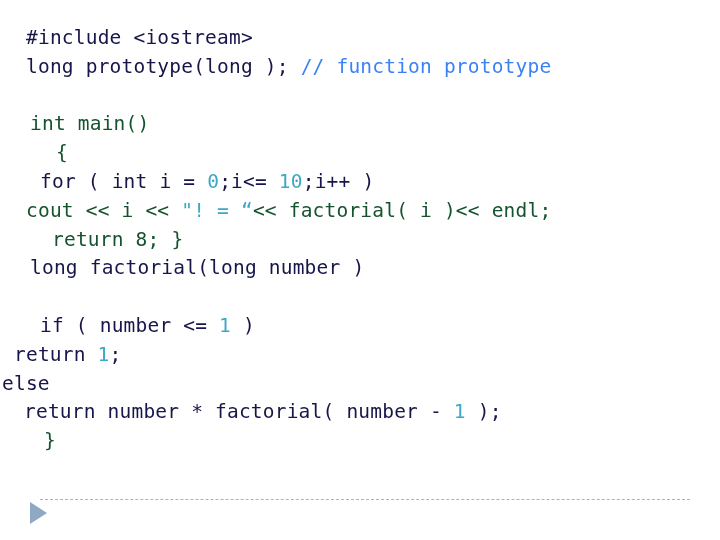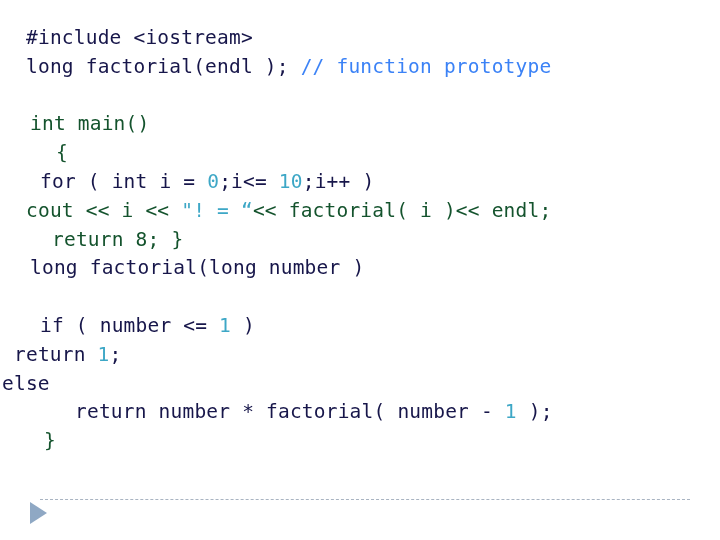--- a/index.html
+++ b/index.html
@@ -59,32 +59,32 @@
     border-left: 17px solid #8fa8c4;
   }
 </style>
 </head>
 <body>
 
 <div id="slide">
 
   <div class="code-block">
       <div class="code-line" style="padding-left: 26px;"><span class="tok-dark">#include &lt;iostream&gt;</span></div>
-      <div class="code-line" style="padding-left: 26px;"><span class="tok-dark">long factorial(endl ); </span><span class="tok-green">// function prototype</span></div>
+      <div class="code-line" style="padding-left: 26px;"><span class="tok-dark">long prototype(long ); </span><span class="tok-green">// function prototype</span></div>
       <div class="code-line" style="padding-left: 26px;"><span class="tok-dark"> </span></div>
       <div class="code-line" style="padding-left: 30px;"><span class="tok-black">int main()</span></div>
       <div class="code-line" style="padding-left: 56px;"><span class="tok-black">{</span></div>
       <div class="code-line" style="padding-left: 40px;"><span class="tok-dark">for ( int i = </span><span class="tok-cyan">0</span><span class="tok-dark">;i&lt;= </span><span class="tok-cyan">10</span><span class="tok-dark">;i++ )</span></div>
       <div class="code-line" style="padding-left: 26px;"><span class="tok-black">cout &lt;&lt; i &lt;&lt; </span><span class="tok-cyan">"! = “</span><span class="tok-black">&lt;&lt; factorial( i )&lt;&lt; endl;</span></div>
       <div class="code-line" style="padding-left: 52px;"><span class="tok-black">return 8; }</span></div>
       <div class="code-line" style="padding-left: 30px;"><span class="tok-dark">long factorial(long number )</span></div>
       <div class="code-line" style="padding-left: 26px;"><span class="tok-dark"> </span></div>
       <div class="code-line" style="padding-left: 40px;"><span class="tok-dark">if ( number &lt;= </span><span class="tok-cyan">1</span><span class="tok-dark"> )</span></div>
       <div class="code-line" style="padding-left: 14px;"><span class="tok-dark">return </span><span class="tok-cyan">1</span><span class="tok-dark">;</span></div>
       <div class="code-line" style="padding-left: 2px;"><span class="tok-dark">else</span></div>
-      <div class="code-line" style="padding-left: 75px;"><span class="tok-dark">return number * factorial( number - </span><span class="tok-cyan">1</span><span class="tok-dark"> );</span></div>
+      <div class="code-line" style="padding-left: 24px;"><span class="tok-dark">return number * factorial( number - </span><span class="tok-cyan">1</span><span class="tok-dark"> );</span></div>
       <div class="code-line" style="padding-left: 44px;"><span class="tok-black">}</span></div>
     </div>
 
   <div class="divider"></div>
   <div class="play-arrow"></div>
 
 </div>
 
 </body></html>

